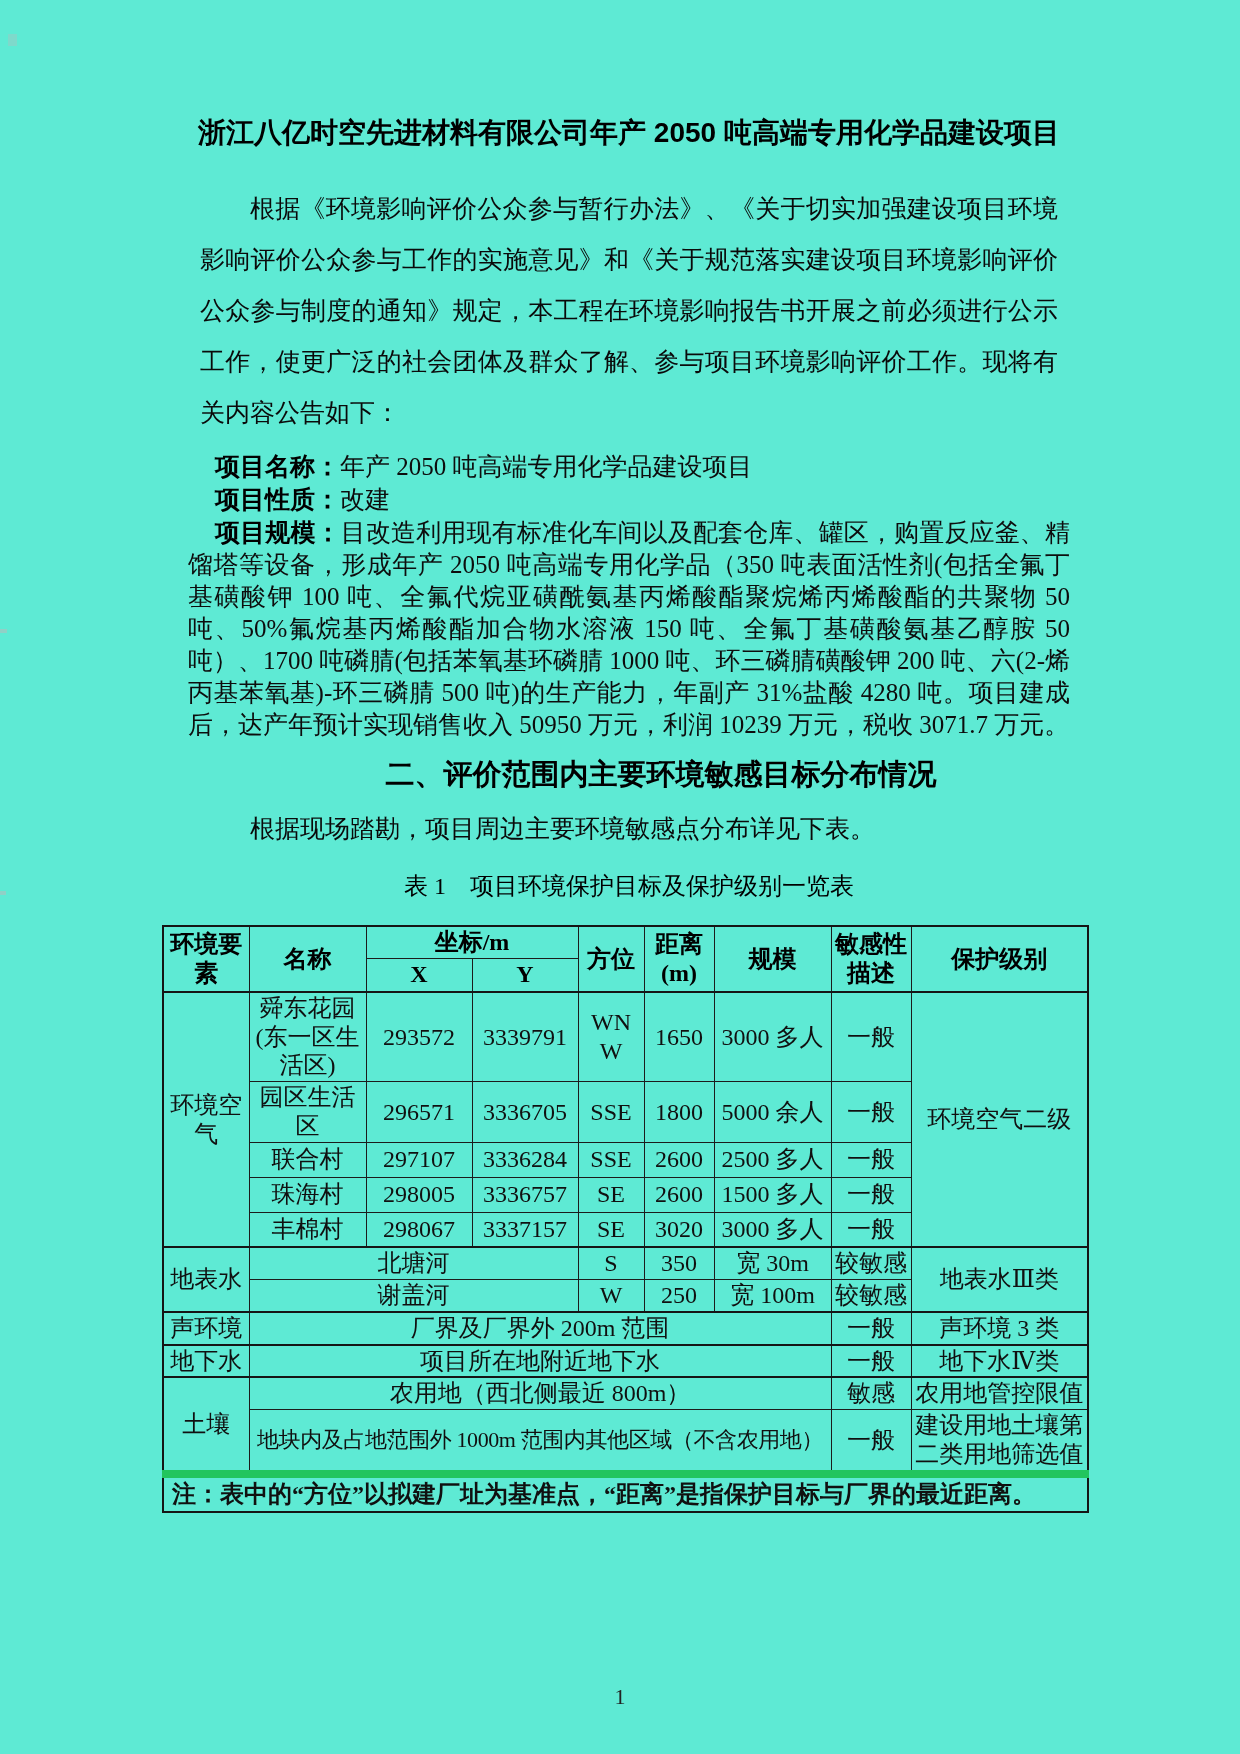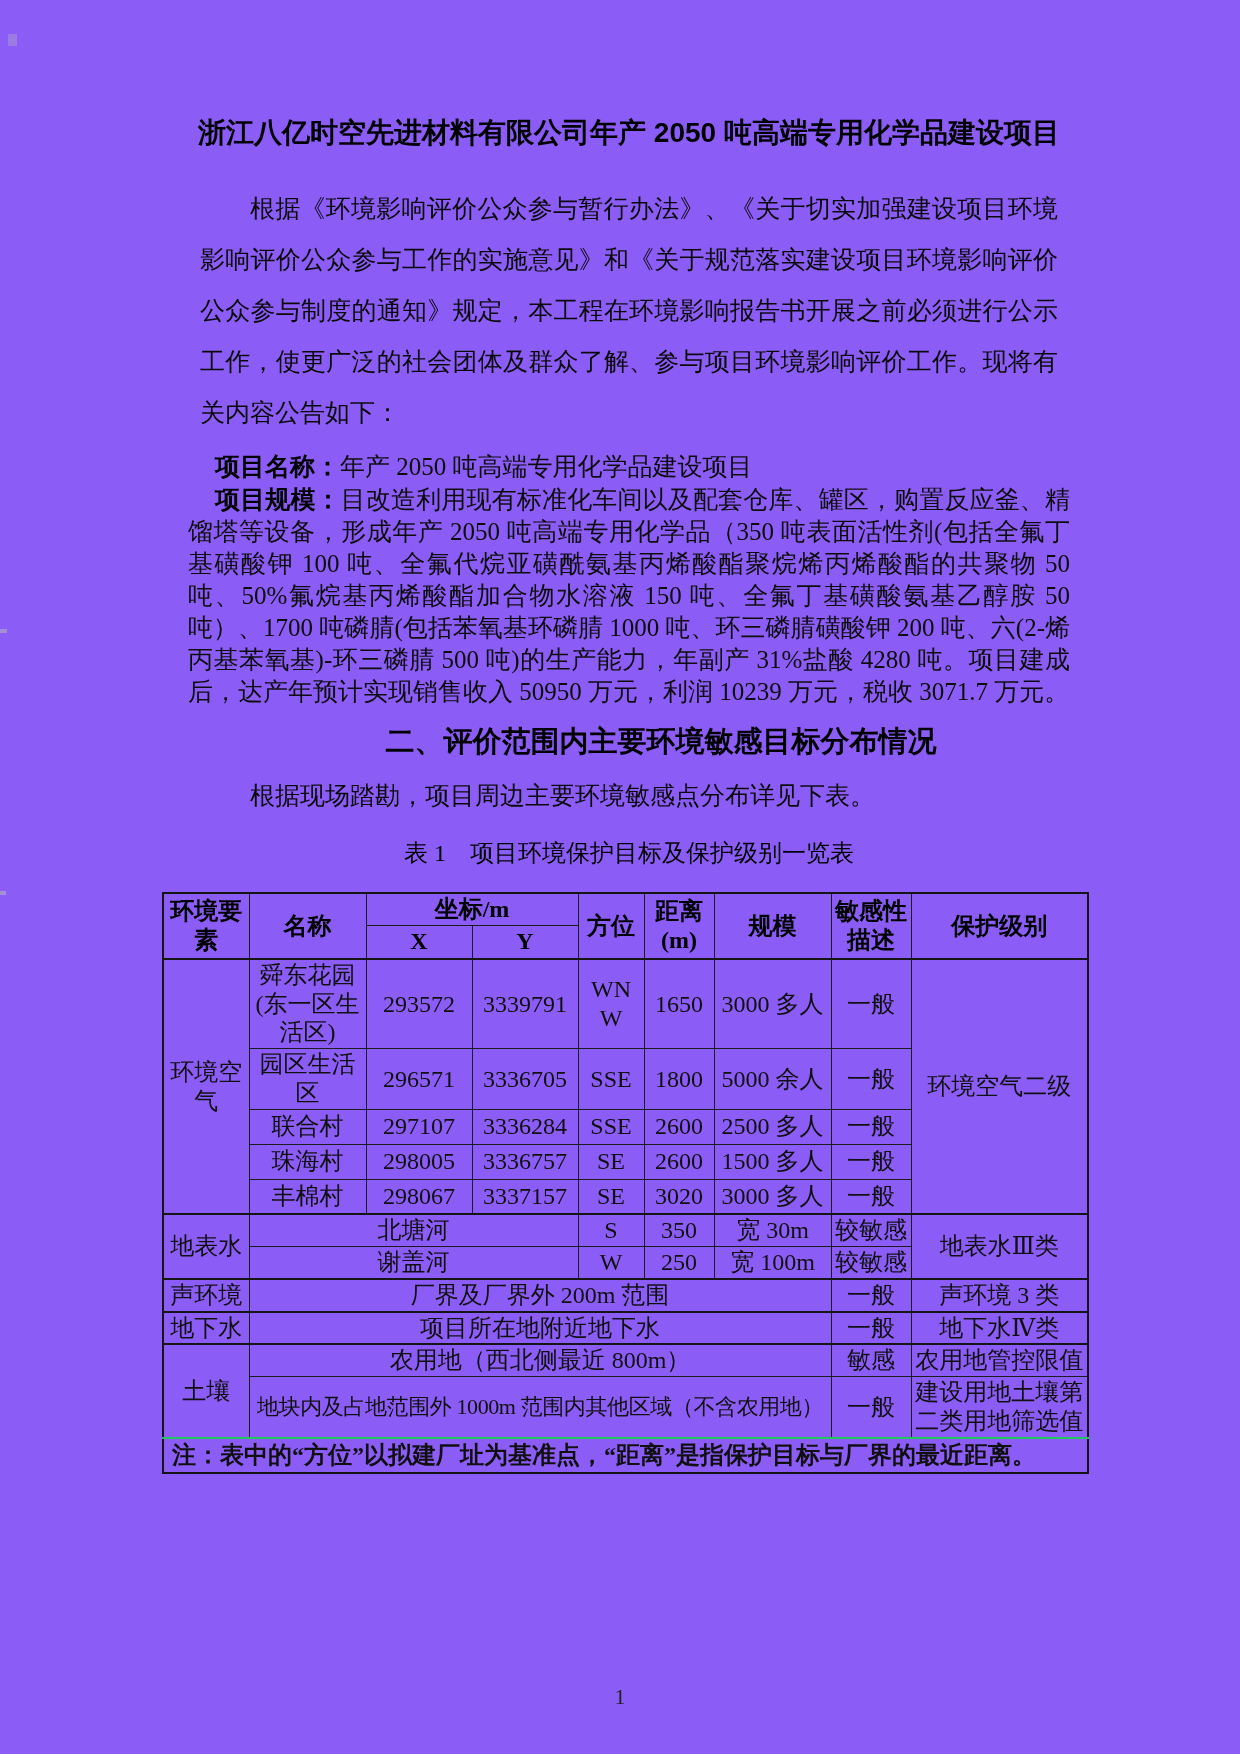--- a/index.html
+++ b/index.html
@@ -1,18 +1,18 @@
 <!DOCTYPE html>
 <html><head>
 <meta charset="utf-8">
 <style>
   html,body { margin:0; padding:0; background:#ffffff; }
   .page {
     position:relative; width:1240px; height:1754px; box-sizing:border-box;
-    background:#8b5cf6; padding:106px 170px 0 188px; overflow:hidden;
+    background:#5eead4; padding:106px 170px 0 188px; overflow:hidden;
     font-family:"Liberation Serif","DejaVu Serif",serif; color:#0d0d0d;
   }
   .title {
     margin:0; font-family:"Liberation Sans","DejaVu Sans",sans-serif;
     font-weight:700; font-size:28px; line-height:53px; text-align:center; color:#000;
   }
   .para {
     margin:12px; font-size:25px; line-height:51px; text-align:justify; color:#0a0a0a;
   }
   .para.intro { margin-top:24px; text-indent:50px; }
@@ -37,21 +37,21 @@
   }
   .tbl th { font-weight:700; color:#000; }
   tr.h1 th { height:28px; } tr.h2 th { height:30px; }
   tr.r-air0 { height:80px; } tr.r-air { height:35px; }
   tr.r-w { height:29px; } tr.r-s { height:30px; }
   tr.r-soil2 { height:50px; }
   tr.sec td { border-top:2px solid #151515; }
   td.squeeze { font-size:22px; letter-spacing:-0.4px; }
   tr.r-note td {
     height:28px; text-align:left; font-weight:700; font-size:24px; padding:2px 8px;
-    border-top:2px solid #22c55e;
+    border-top:8px solid #22c55e;
   }
   .pageno {
     position:absolute; top:1684px; left:0; width:1240px; text-align:center;
     font-size:22px; color:#222;
   }
   .artifact { position:absolute; background:#b9b9b9; opacity:.55; }
   .a1 { left:0; top:629px; width:7px; height:4px; }
   .a2 { left:0; top:891px; width:6px; height:4px; }
   .a3 { left:8px; top:34px; width:9px; height:12px; opacity:.35; }
 </style>
@@ -62,20 +62,21 @@
   <div class="artifact a1"></div>
   <div class="artifact a2"></div>
   <div class="artifact a3"></div>
 
   <h1 class="title">浙江八亿时空先进材料有限公司年产 2050 吨高端专用化学品建设项目</h1>
 
   <p class="para intro">根据《环境影响评价公众参与暂行办法》、《关于切实加强建设项目环境影响评价公众参与工作的实施意见》和《关于规范落实建设项目环境影响评价公众参与制度的通知》规定，本工程在环境影响报告书开展之前必须进行公示工作，使更广泛的社会团体及群众了解、参与项目环境影响评价工作。现将有关内容公告如下：</p>
 
 
   <p class="item"><span class="label">项目名称：</span><span>年产 2050 吨高端专用化学品建设项目</span></p>
+  <p class="item"><span class="label">项目性质：</span><span>改建</span></p>
   <p class="item"><span class="label">项目规模：</span><span>目改造利用现有标准化车间以及配套仓库、罐区，购置反应釜、精馏塔等设备，形成年产 2050 吨高端专用化学品（350 吨表面活性剂(包括全氟丁基磺酸钾 100 吨、全氟代烷亚磺酰氨基丙烯酸酯聚烷烯丙烯酸酯的共聚物 50 吨、50%氟烷基丙烯酸酯加合物水溶液 150 吨、全氟丁基磺酸氨基乙醇胺 50 吨）、1700 吨磷腈(包括苯氧基环磷腈 1000 吨、环三磷腈磺酸钾 200 吨、六(2-烯丙基苯氧基)-环三磷腈 500 吨)的生产能力，年副产 31%盐酸 4280 吨。项目建成后，达产年预计实现销售收入 50950 万元，利润 10239 万元，税收 3071.7 万元。</span></p>
 
   <h2 class="heading second">二、评价范围内主要环境敏感目标分布情况</h2>
 
   <p class="para intro" style="margin-top:8px">根据现场踏勘，项目周边主要环境敏感点分布详见下表。</p>
 
   <div class="caption">表 1　项目环境保护目标及保护级别一览表</div>
 
   <table class="tbl">
     <colgroup>

